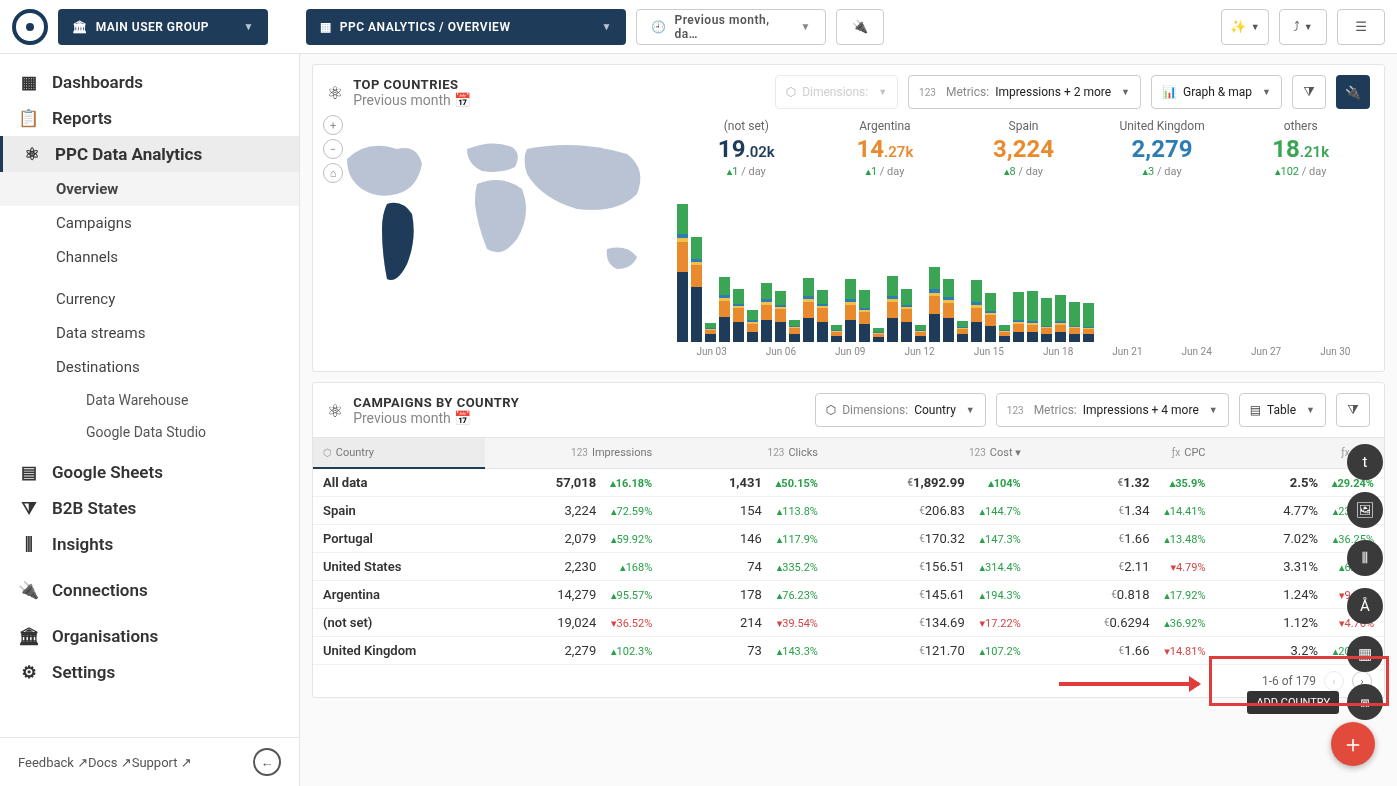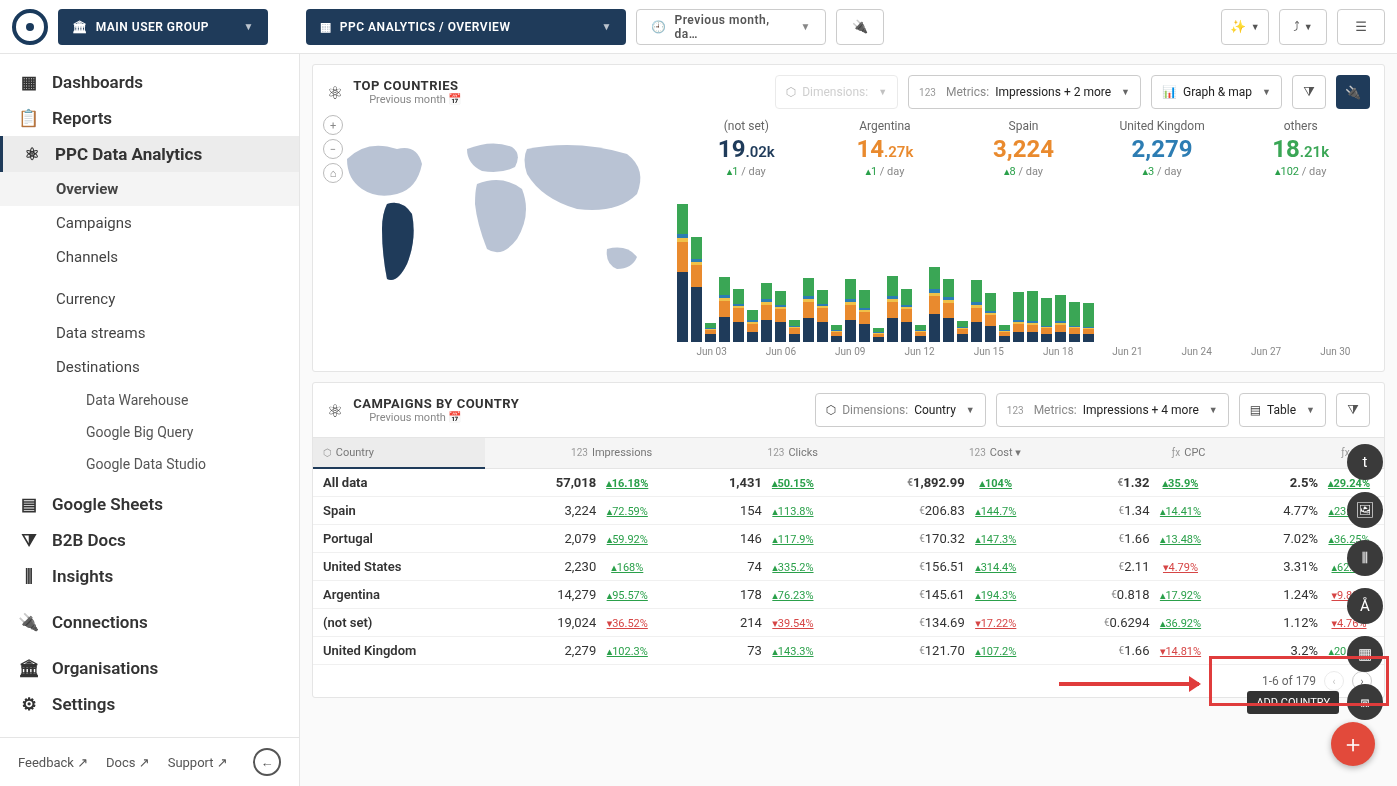--- a/index.html
+++ b/index.html
@@ -20,28 +20,28 @@
 .body { display: flex; flex: 1; min-height: 0; }
 .sidebar { width: 300px; border-right: 1px solid #e5e5e5; display: flex; flex-direction: column; }
 .navlist { flex: 1; overflow-y: auto; padding-top: 10px; }
 .nav-item { display: flex; align-items: center; gap: 14px; padding: 8px 20px; cursor: pointer; color: #333; font-size: 17px; }
 .nav-item.sub { padding-left: 56px; font-size: 15px; color: #444; }
 .nav-item.sub2 { padding-left: 86px; font-size: 14px; color: #555; }
 .nav-item.section { font-weight: 600; }
 .nav-item.active-section { background: #ececec; border-left: 3px solid #1f3b5a; font-weight: 700; }
 .nav-item.active-sub { background: #f4f4f4; font-weight: 700; }
 .nav-item .ico { width: 18px; height: 18px; display: flex; align-items: center; justify-content: center; color: #333; }
-.sb-footer { border-top: 1px solid #e5e5e5; display: flex; align-items: center; gap: 18px; padding: 10px 18px; font-size: 13px; color: #555; }
+.sb-footer { border-top: 1px solid #e5e5e5; display: flex; align-items: center; padding: 10px 18px; font-size: 13px; color: #555; }
 .sb-footer a { color: #555; text-decoration: none; }
 .sb-footer .backbtn { margin-left: auto; width: 28px; height: 28px; border: 2px solid #555; border-radius: 50%; display: flex; align-items: center; justify-content: center; cursor: pointer; }
 .main { flex: 1; background: #fafafa; overflow: hidden; padding: 10px 12px; display: flex; flex-direction: column; gap: 10px; position: relative; }
 .card { background: #fff; border: 1px solid #e5e5e5; border-radius: 3px; }
 .card-header { display: flex; align-items: center; padding: 10px 14px; gap: 10px; }
 .card-title { font-size: 13px; font-weight: 700; letter-spacing: 0.5px; color: #333; }
-.card-sub { font-size: 11px; color: #888; margin-left: 16px; }
+.card-sub { font-size: 14px; color: #888; }
 .ctrl { display: flex; align-items: center; gap: 6px; border: 1px solid #ccc; border-radius: 4px; padding: 0 10px; height: 34px; font-size: 12px; color: #444; cursor: pointer; background: #fff; }
 .ctrl.disabled { opacity: 0.4; }
 .ctrl .lbl { color: #888; }
 .ctrl .val { color: #222; }
 .ctrl .chev { font-size: 9px; margin-left: 4px; color: #666; }
 .darksq { width: 34px; height: 34px; background: #1f3b5a; color: #fff; border-radius: 4px; display: flex; align-items: center; justify-content: center; cursor: pointer; }
 .lightsq { width: 34px; height: 34px; border: 1px solid #ccc; border-radius: 4px; display: flex; align-items: center; justify-content: center; cursor: pointer; color: #555; }
 
 .topcontent { display: flex; padding: 0 14px 14px 14px; gap: 10px; }
 .mapcol { width: 340px; position: relative; }
@@ -73,21 +73,21 @@
 .xaxis-row { display: flex; margin-top: 4px; }
 .xaxis-row div { flex: 1; text-align: center; font-size: 10px; color: #888; }
 
 .tbl { width: 100%; border-collapse: collapse; }
 .tbl th { font-size: 11px; font-weight: 400; color: #777; padding: 8px 10px; border-bottom: 1px solid #e5e5e5; border-top: 1px solid #e5e5e5; text-align: right; background: #f5f5f5; }
 .tbl th:first-child { text-align: left; background: #ececec; border-bottom: 2px solid #1f3b5a; }
 .tbl td { padding: 6px 10px; font-size: 13px; text-align: right; border-bottom: 1px solid #f0f0f0; }
 .tbl td:first-child { text-align: left; font-weight: 600; color: #333; }
 .tbl tr.bold td { font-weight: 700; }
 .numv { color: #333; }
-.trendv { font-size: 11px; margin-left: 6px; display: inline-block; min-width: 50px; text-align: center; text-decoration: underline; }
+.trendv { font-size: 11px; margin-left: 6px; display: inline-block; min-width: 50px; text-align: right; }
 .curpre { font-size: 10px; color: #888; vertical-align: 1px; }
 .pager { display: flex; justify-content: flex-end; align-items: center; gap: 8px; padding: 6px 12px; font-size: 12px; color: #666; }
 .pager .pbtn { width: 20px; height: 20px; border: 1px solid #ccc; border-radius: 50%; display: flex; align-items: center; justify-content: center; font-size: 10px; cursor: pointer; }
 .pager .pbtn.disabled { opacity: 0.4; }
 
 .rail { position: absolute; right: 14px; top: 390px; display: flex; flex-direction: column; gap: 12px; }
 .railbtn { width: 36px; height: 36px; background: #3a3a3a; color: #fff; border-radius: 50%; display: flex; align-items: center; justify-content: center; cursor: pointer; font-size: 15px; position: relative; }
 .railbtn.last { background: #3a3a3a; }
 .tooltip { position: absolute; right: 44px; background: #333; color: #fff; font-size: 11px; padding: 5px 9px; border-radius: 3px; white-space: nowrap; }
 .addwidget-highlight { position: absolute; right: 8px; bottom: 80px; border: 3px solid #e03c3c; width: 180px; height: 50px; pointer-events: none; }
@@ -166,33 +166,30 @@
           <div class="nav-item sub">
             <span>Data streams</span>
           </div>
           <div class="nav-item sub">
             <span>Destinations</span>
           </div>
           <div class="nav-item sub2">
             <span>Data Warehouse</span>
           </div>
           <div class="nav-item sub2">
-            <span>Google Big Query</span>
-          </div>
-          <div class="nav-item sub2">
             <span>Google Data Studio</span>
           </div>
           <div style="height: 6px;"></div>
           <div class="nav-item section">
             <span class="ico">▤</span>
             <span>Google Sheets</span>
           </div>
           <div class="nav-item section">
             <span class="ico">⧩</span>
-            <span>B2B Docs</span>
+            <span>B2B States</span>
           </div>
           <div class="nav-item section">
             <span class="ico">⫼</span>
             <span>Insights</span>
           </div>
           <div style="height: 10px;"></div>
           <div class="nav-item section">
             <span class="ico">🔌</span>
             <span>Connections</span>
           </div>

